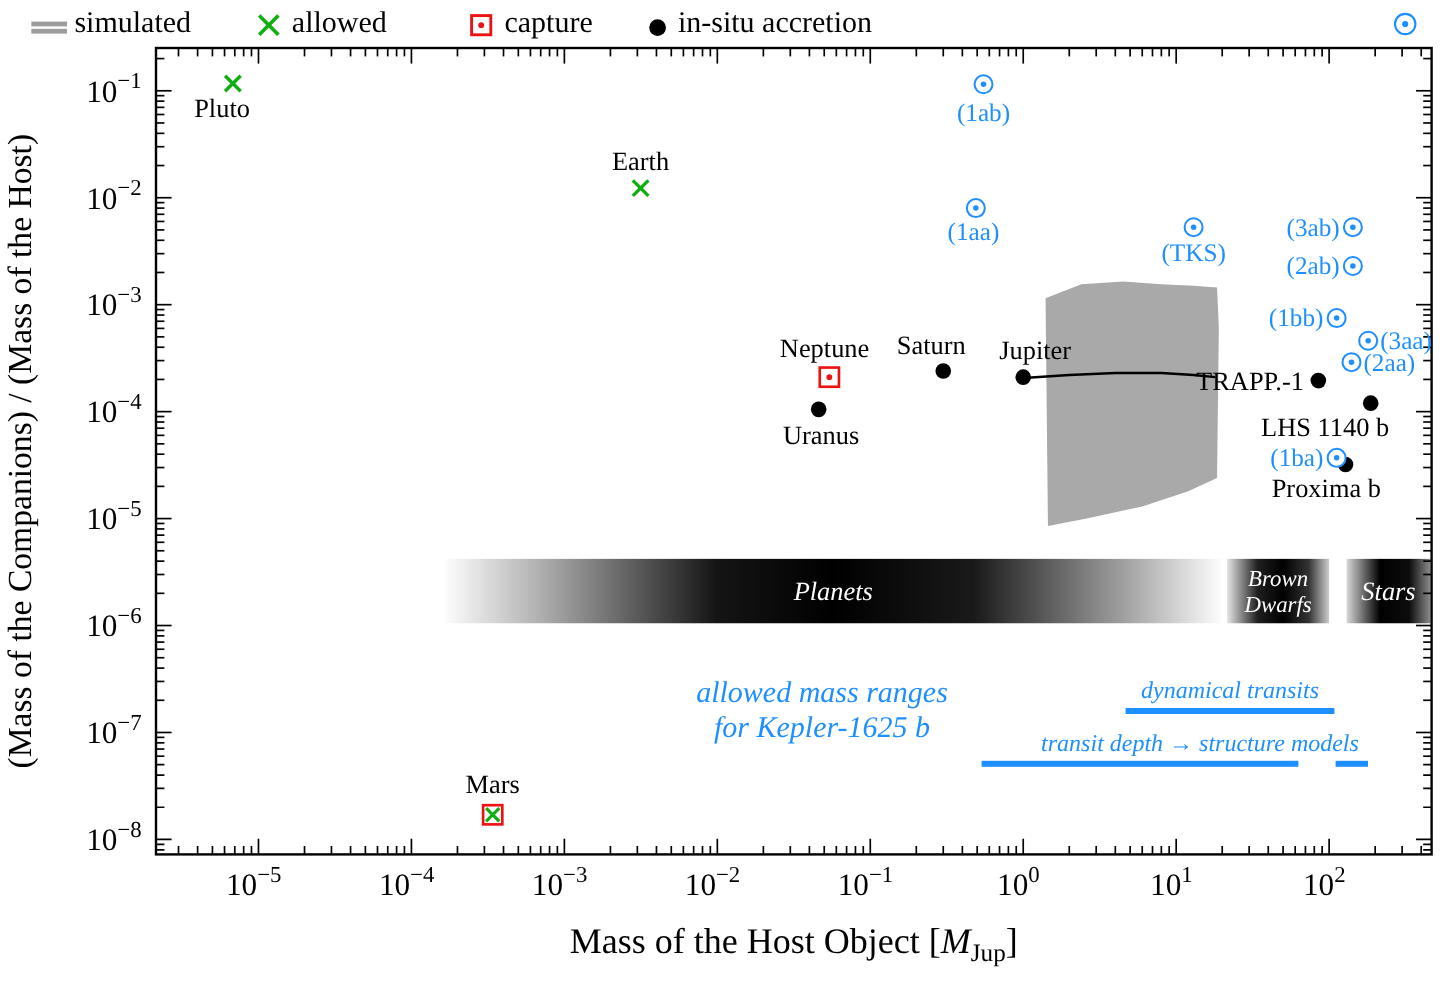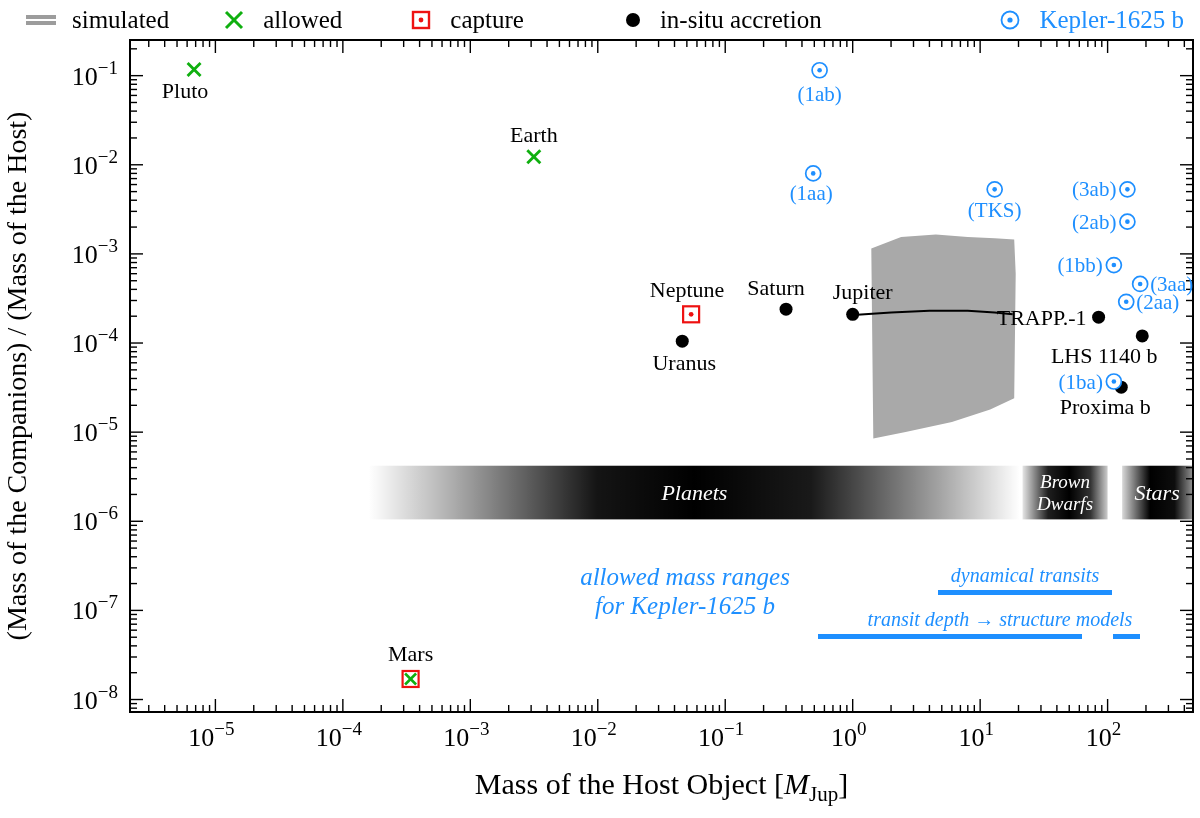--- a/index.html
+++ b/index.html
@@ -3,24 +3,24 @@
 <meta charset="utf-8">
 <style>
   *{margin:0;padding:0;box-sizing:border-box}
   html,body{width:1200px;height:818px;background:#fff;overflow:hidden;
     font-family:"Liberation Serif","DejaVu Serif",serif}
   .figure{position:relative;width:1200px;height:818px;background:#fff}
   .plot-svg{position:absolute;left:0;top:0}
   svg text{font-family:"Liberation Serif","DejaVu Serif",serif}
   .legend{position:absolute;top:0;left:0;width:1200px;height:40px;display:flex;
     align-items:center;font-size:25px;color:#000}
-  .legend-item{display:flex;align-items:center;gap:16px;white-space:nowrap}
+  .legend-item{display:flex;align-items:flex-end;gap:6px;white-space:nowrap}
   .li-sim{margin-left:26px;margin-right:52px}
   .li-imp{margin-right:66px}
-  .li-cap{margin-right:98px}
+  .li-cap{margin-right:43px}
   .li-kep{margin-left:auto;margin-right:16px;color:#1e8fff}
 </style>
 </head>
 <body>
 
 <div class="figure">
 
   <svg class="plot-svg" width="1200" height="818" viewBox="0 0 1200 818">
     <defs>
       <linearGradient id="gradPlanets" x1="0" y1="0" x2="1" y2="0">
@@ -453,17 +453,16 @@
       <svg width="22" height="22">
         <circle cx="11" cy="11" r="7" fill="#000"></circle>
       </svg>
       <span>in-situ accretion</span>
     </div>
     <div class="legend-item li-kep">
       <svg width="26" height="26">
         <circle cx="13" cy="13" r="8.5" fill="none" stroke="#1e8fff" stroke-width="1.8"></circle>
         <circle cx="13" cy="13" r="2.6" fill="#1e8fff"></circle>
       </svg>
-      <span>Kepler-1625 b</span>
     </div>
   </div>
 
 </div>
 
 </body></html>

